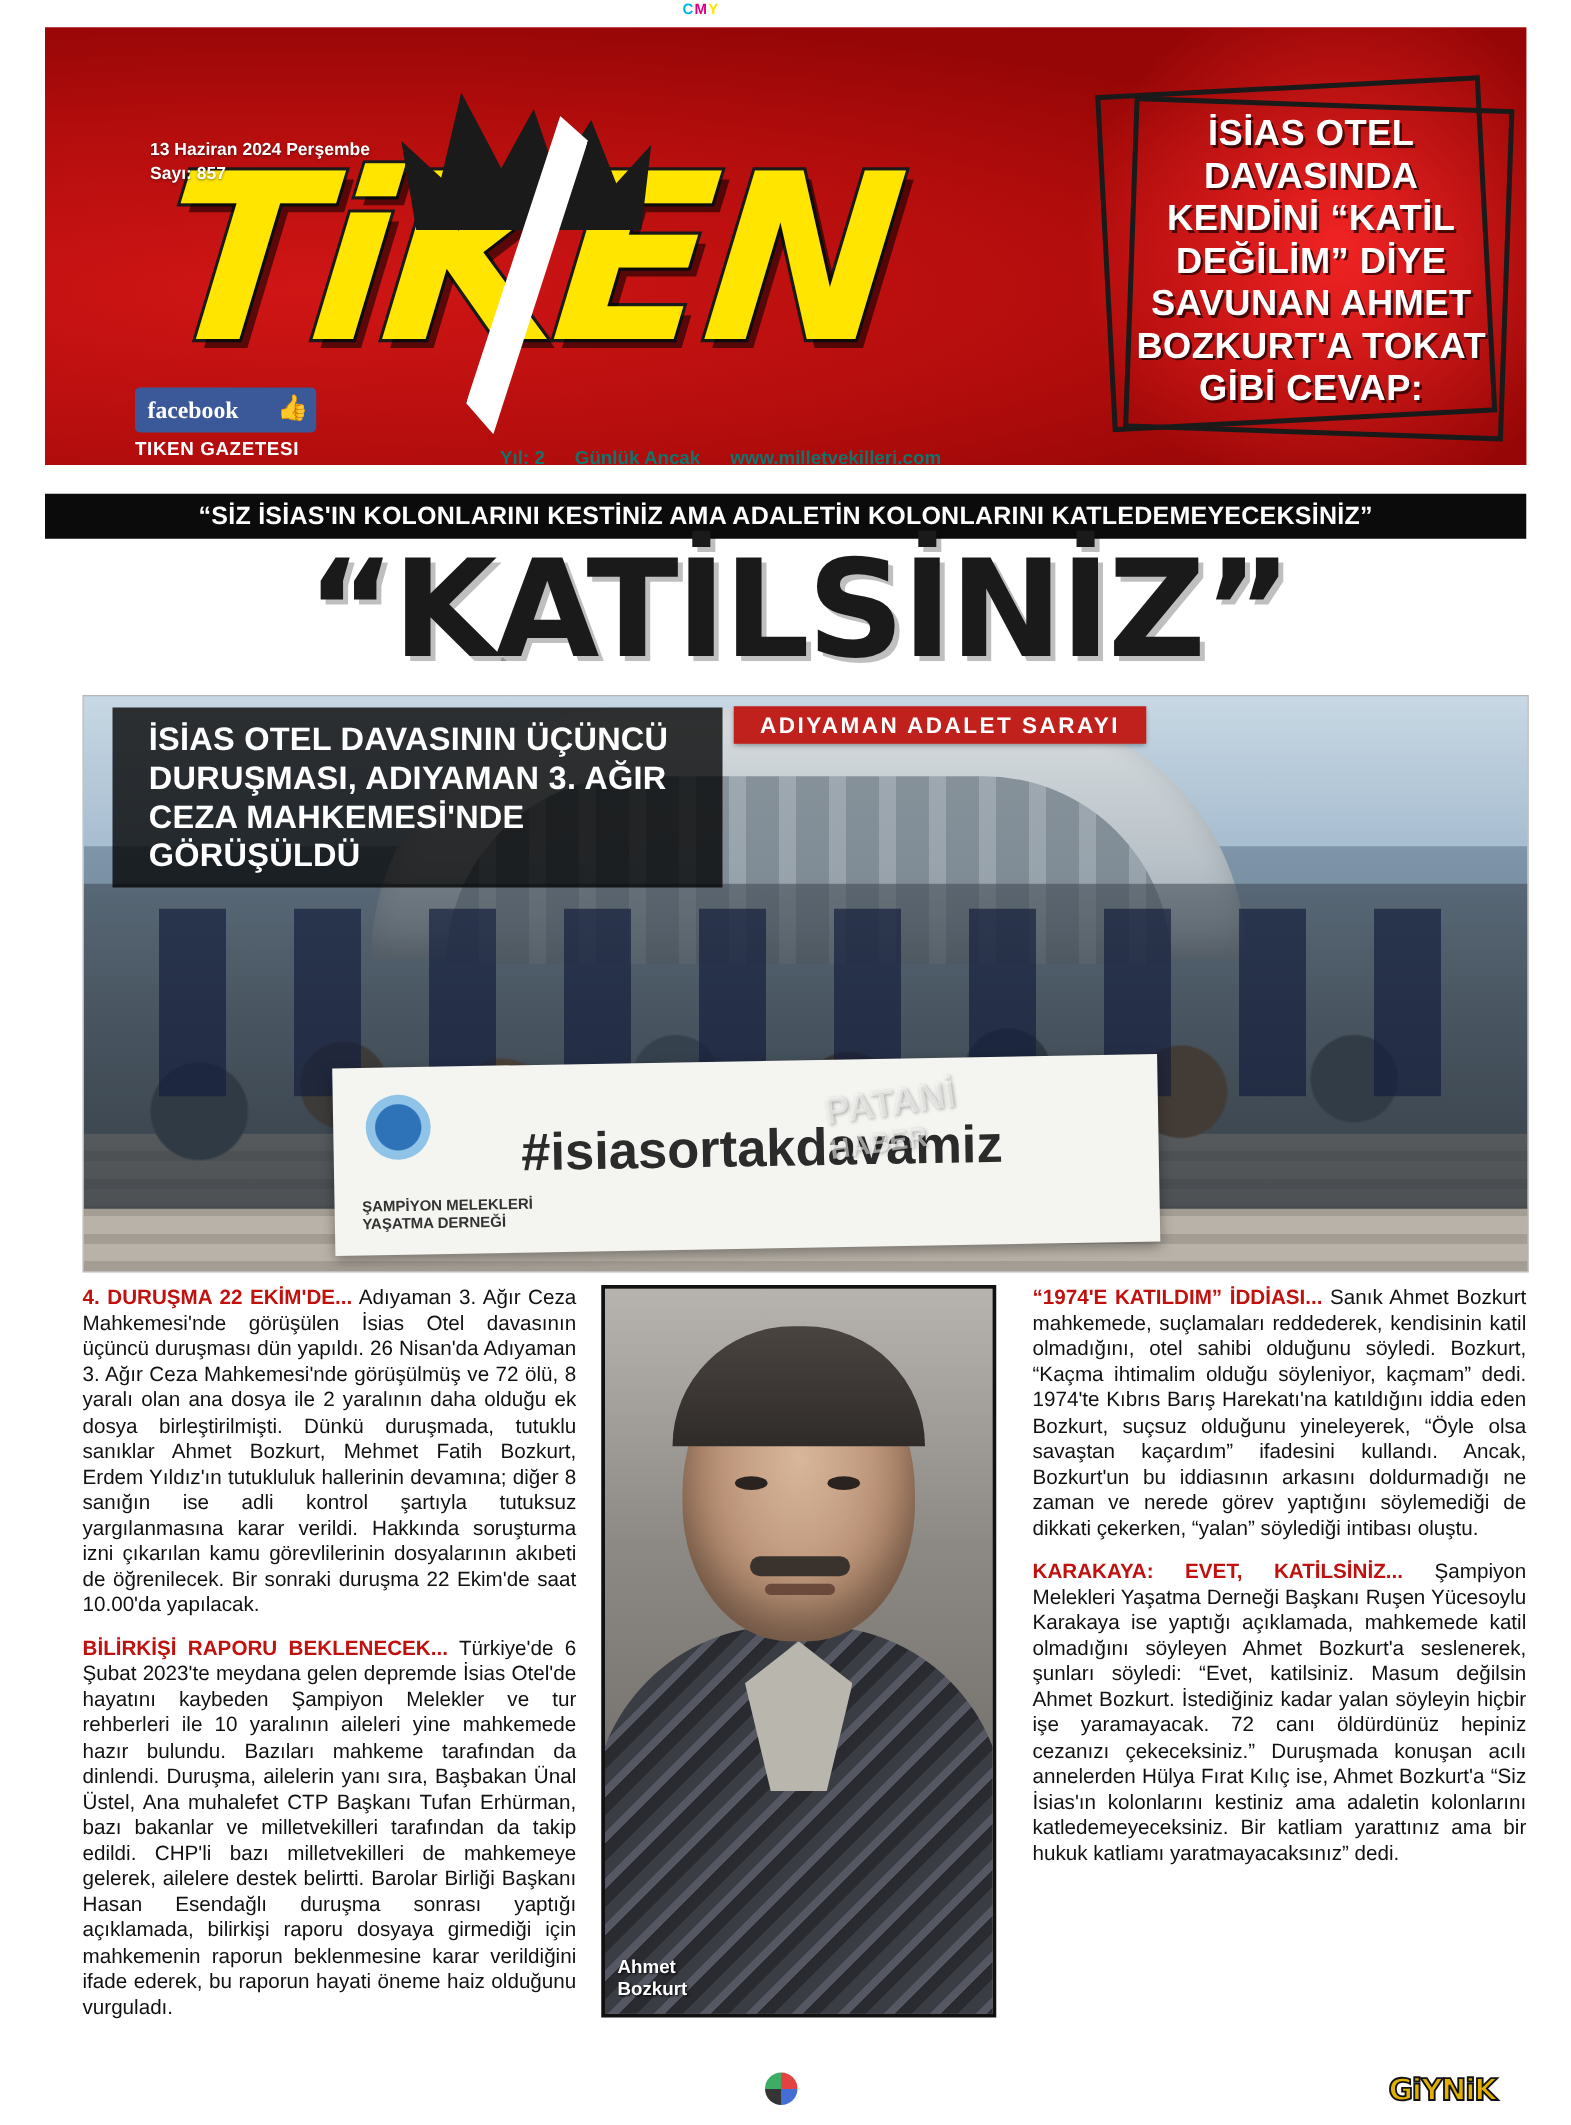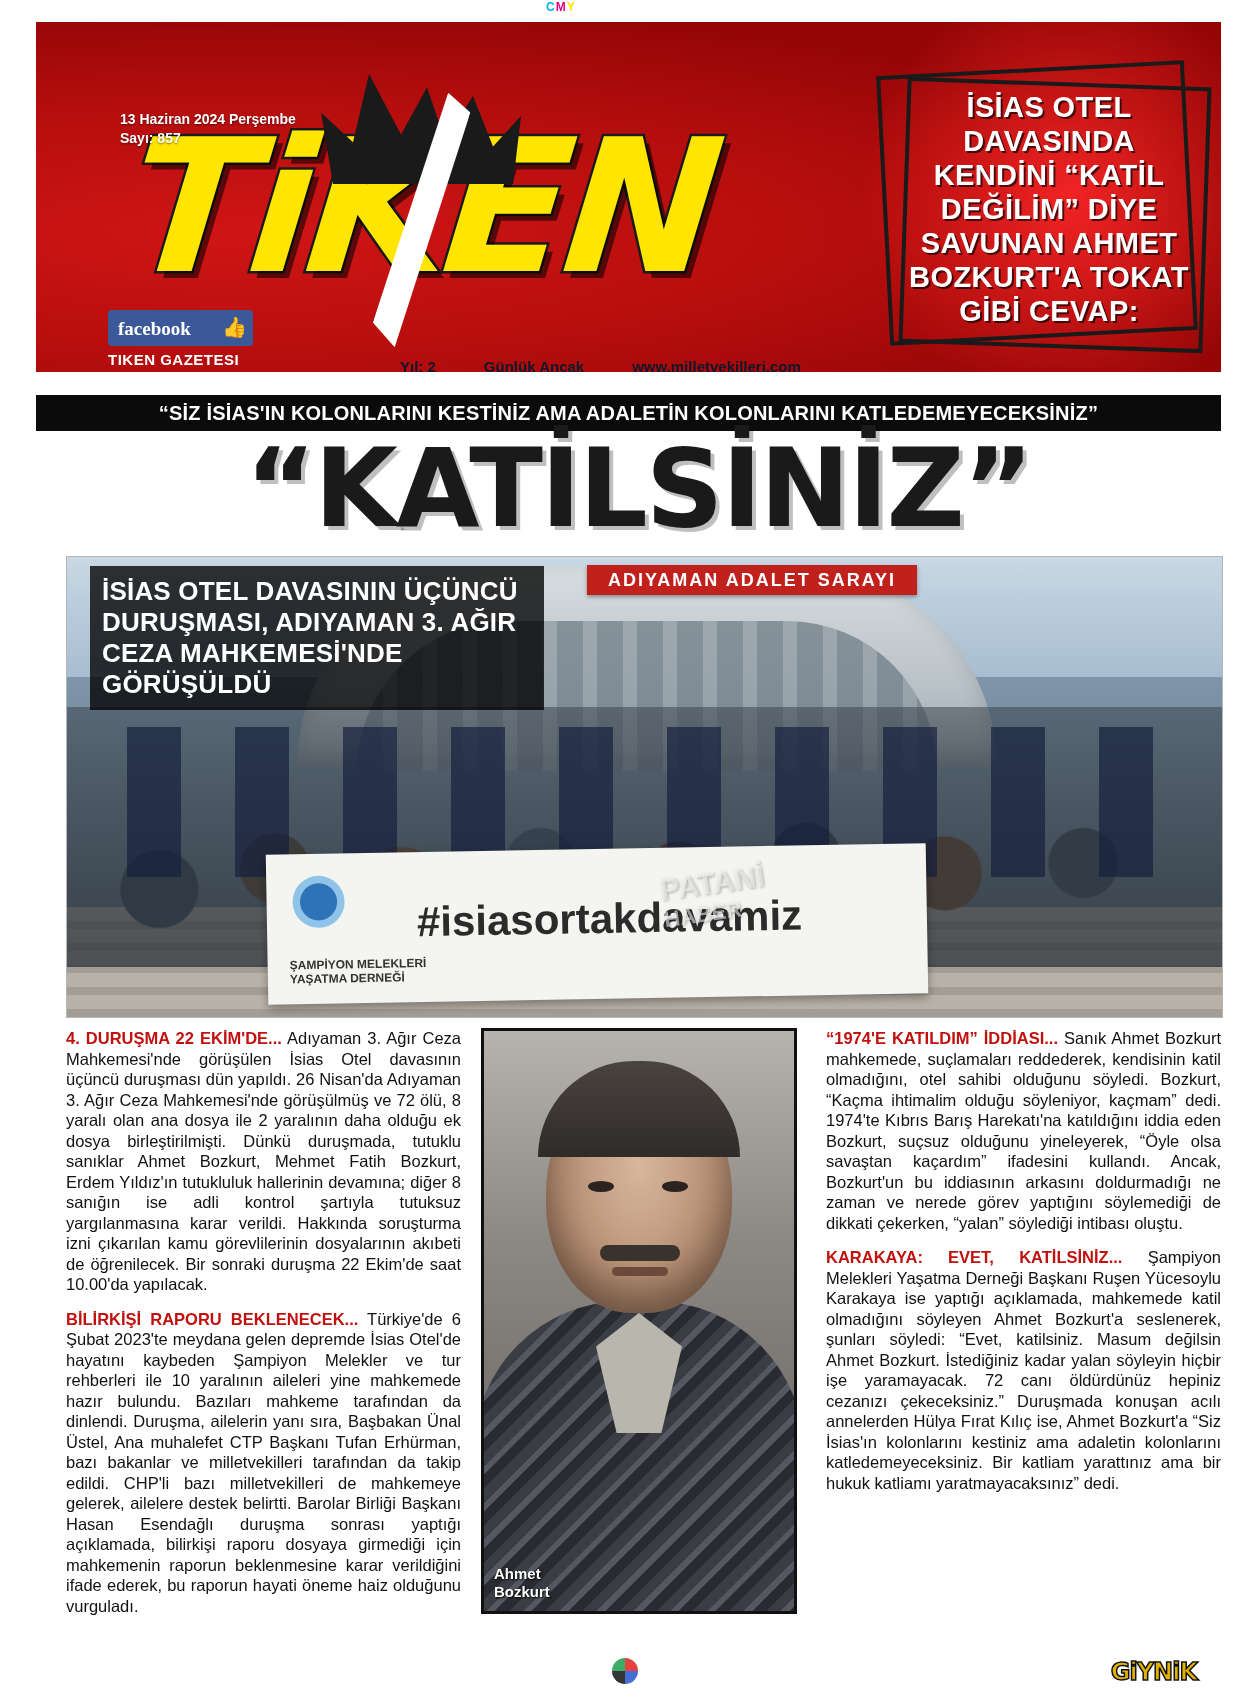--- a/index.html
+++ b/index.html
@@ -78,22 +78,22 @@
     position:absolute;left:10px;top:8px;color:#fff;font-size:19px;font-weight:bold;
     font-family:"Liberation Serif", serif;
   }
   .fb-thumb{
     position:absolute;right:9px;top:6px;width:22px;height:24px;color:#fff;font-size:20px;line-height:22px;
   }
   .fb-caption{
     position:absolute;left:72px;top:329px;color:#fff;font-size:15px;font-weight:bold;letter-spacing:.5px;z-index:20;
   }
   .meta-row{
-    position:absolute;left:400px;top:358px;width:430px;color:#0f172a;font-size:15px;font-weight:bold;z-index:20;
-    display:flex;gap:48px;
+    position:absolute;left:400px;top:358px;width:430px;color:#0f766e;font-size:15px;font-weight:bold;z-index:20;
+    display:flex;gap:24px;
   }
 
   
   .mast-right{
     position:absolute;right:22px;top:58px;width:300px;min-height:272px;z-index:22;
   }
   .mast-right .frame1{
     position:absolute;left:-16px;top:-12px;width:300px;height:262px;border:4px solid #1a1a1a;transform:rotate(-3deg);
   }
   .mast-right .frame2{
@@ -189,21 +189,21 @@
   }
   .watermark{
     position:absolute;left:600px;top:300px;width:230px;height:150px;
     color:rgba(255,255,255,.55);font-size:30px;font-weight:bold;transform:rotate(-8deg);
     text-shadow:1px 1px 3px rgba(0,0,0,.3);
   }
   .watermark .w2{display:block;font-size:22px;}
 
   
   .photo-kicker{
-    position:absolute;left:90px;top:566px;width:430px;padding:10px 12px;
+    position:absolute;left:90px;top:566px;width:430px;padding:10px 29px;
     background:rgba(0,0,0,.78);color:#fff;font-size:26px;line-height:31px;font-weight:bold;
     letter-spacing:.2px;
   }
 
   
   .cols{
     position:absolute;left:66px;top:1028px;width:1155px;height:610px;
   }
   .col{
     position:absolute;top:0;width:395px;font-size:16.5px;line-height:20.5px;color:#111;

